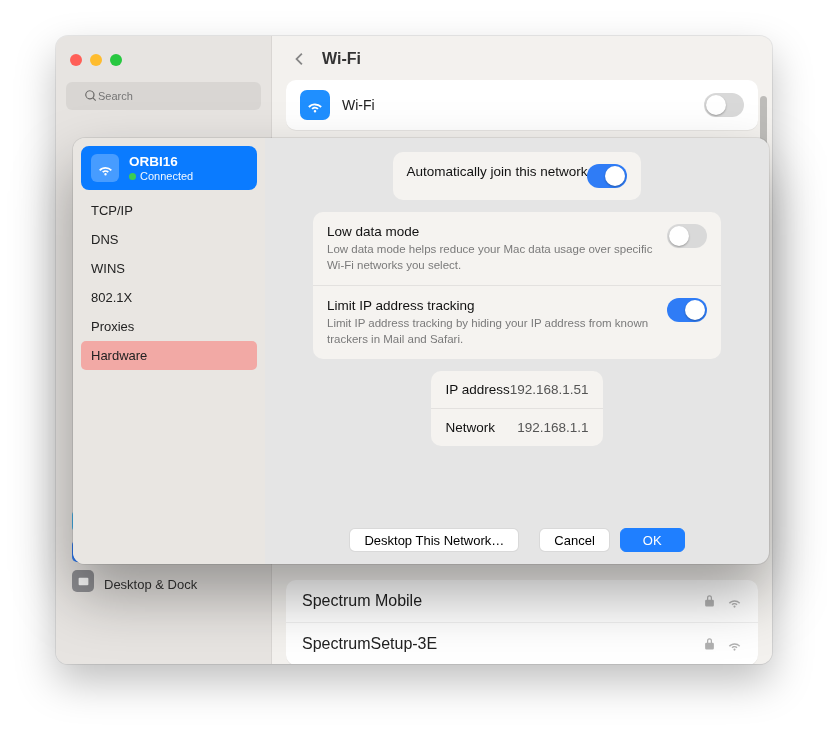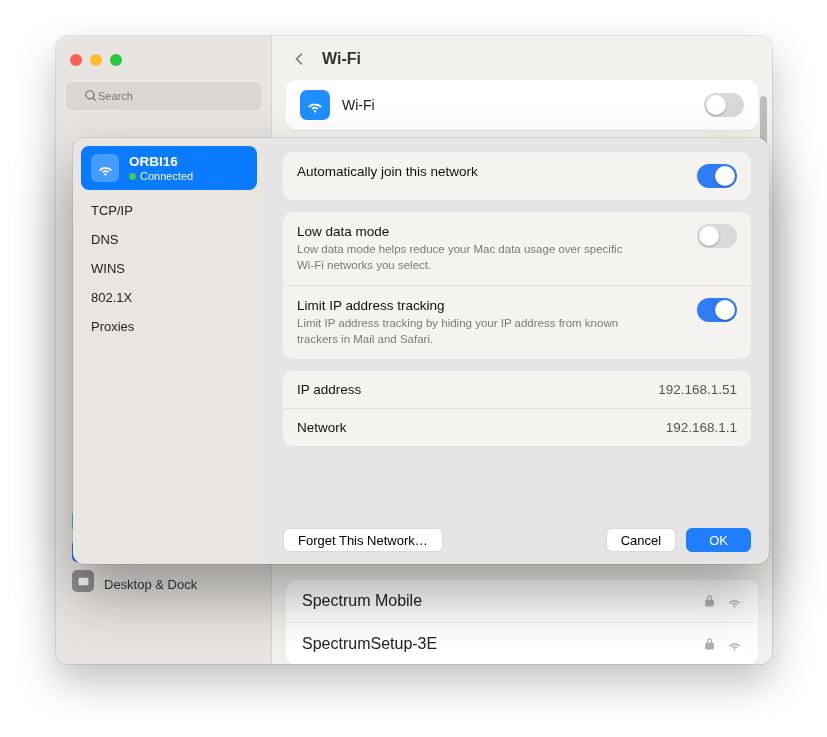--- a/index.html
+++ b/index.html
@@ -75,21 +75,21 @@
     background:#0a7bff; border-radius:8px; padding:8px 10px; color:#fff;
     display:flex; align-items:center; gap:10px; margin-bottom:6px;
   }
   .ssid-icon{width:28px;height:28px;border-radius:6px;background:rgba(255,255,255,.25);display:flex;align-items:center;justify-content:center;}
   .ssid-icon svg{width:17px;height:17px;fill:#fff;}
   .ssid-name{font-size:13.5px;font-weight:600;line-height:1.2;}
   .ssid-status{font-size:11px;display:flex;align-items:center;gap:4px;opacity:.95;}
   .ssid-status .bullet{width:7px;height:7px;border-radius:50%;background:#3fd24a;display:inline-block;}
   .tab-item{padding:7px 10px;font-size:13px;color:#222;border-radius:5px;}
   .tab-item.highlight{background:#f2a9a5;}
-  .sheet-main{flex:1;padding:14px 18px 12px 18px;display:flex;flex-direction:column;}
+  .sheet-main{flex:1;padding:14px 18px 12px 18px;display:flex;flex-direction:column;align-items:center;}
   .panel{background:#f5f3f0;border-radius:10px;margin-bottom:12px;}
   .p-row{display:flex;align-items:flex-start;justify-content:space-between;padding:12px 14px;border-top:1px solid rgba(0,0,0,0.07);}
   .p-row:first-child{border-top:none;}
   .p-title{font-size:13.5px;color:#111;}
   .p-desc{font-size:11.5px;color:#7a7a7a;margin-top:3px;max-width:340px;line-height:1.35;}
   .kv-row{display:flex;justify-content:space-between;padding:11px 14px;border-top:1px solid rgba(0,0,0,0.07);font-size:13.5px;}
   .kv-row:first-child{border-top:none;}
   .kv-key{color:#111;} .kv-val{color:#555;}
   .sheet-footer{margin-top:auto;display:flex;align-items:center;gap:10px;}
   .btn{
@@ -237,20 +237,21 @@
           <span>Connected</span>
         </div>
       </div>
     </div>
     <div id="sheet-tabs">
         <div class="tab-item">TCP/IP</div>
         <div class="tab-item">DNS</div>
         <div class="tab-item">WINS</div>
         <div class="tab-item">802.1X</div>
         <div class="tab-item">Proxies</div>
+        <div class="tab-item highlight">Hardware</div>
       </div>
   </div>
 
   <div class="sheet-main">
     <div class="panel">
       <div class="p-row">
         <div class="p-title">Automatically join this network</div>
         <div class="toggle on">
             <div class="knob"></div>
           </div>
@@ -280,19 +281,19 @@
       <div class="kv-row">
         <div class="kv-key">IP address</div>
         <div class="kv-val">192.168.1.51</div>
       </div>
       <div class="kv-row">
         <div class="kv-key">Network</div>
         <div class="kv-val">192.168.1.1</div>
       </div>
     </div>
     <div class="sheet-footer">
-      <div class="btn">Forget This Network…</div>
+      <div class="btn">Desktop This Network…</div>
       <div class="spacer"></div>
       <div class="btn">Cancel</div>
       <div class="btn primary">OK</div>
     </div>
   </div>
 </div>
 
 </body></html>

